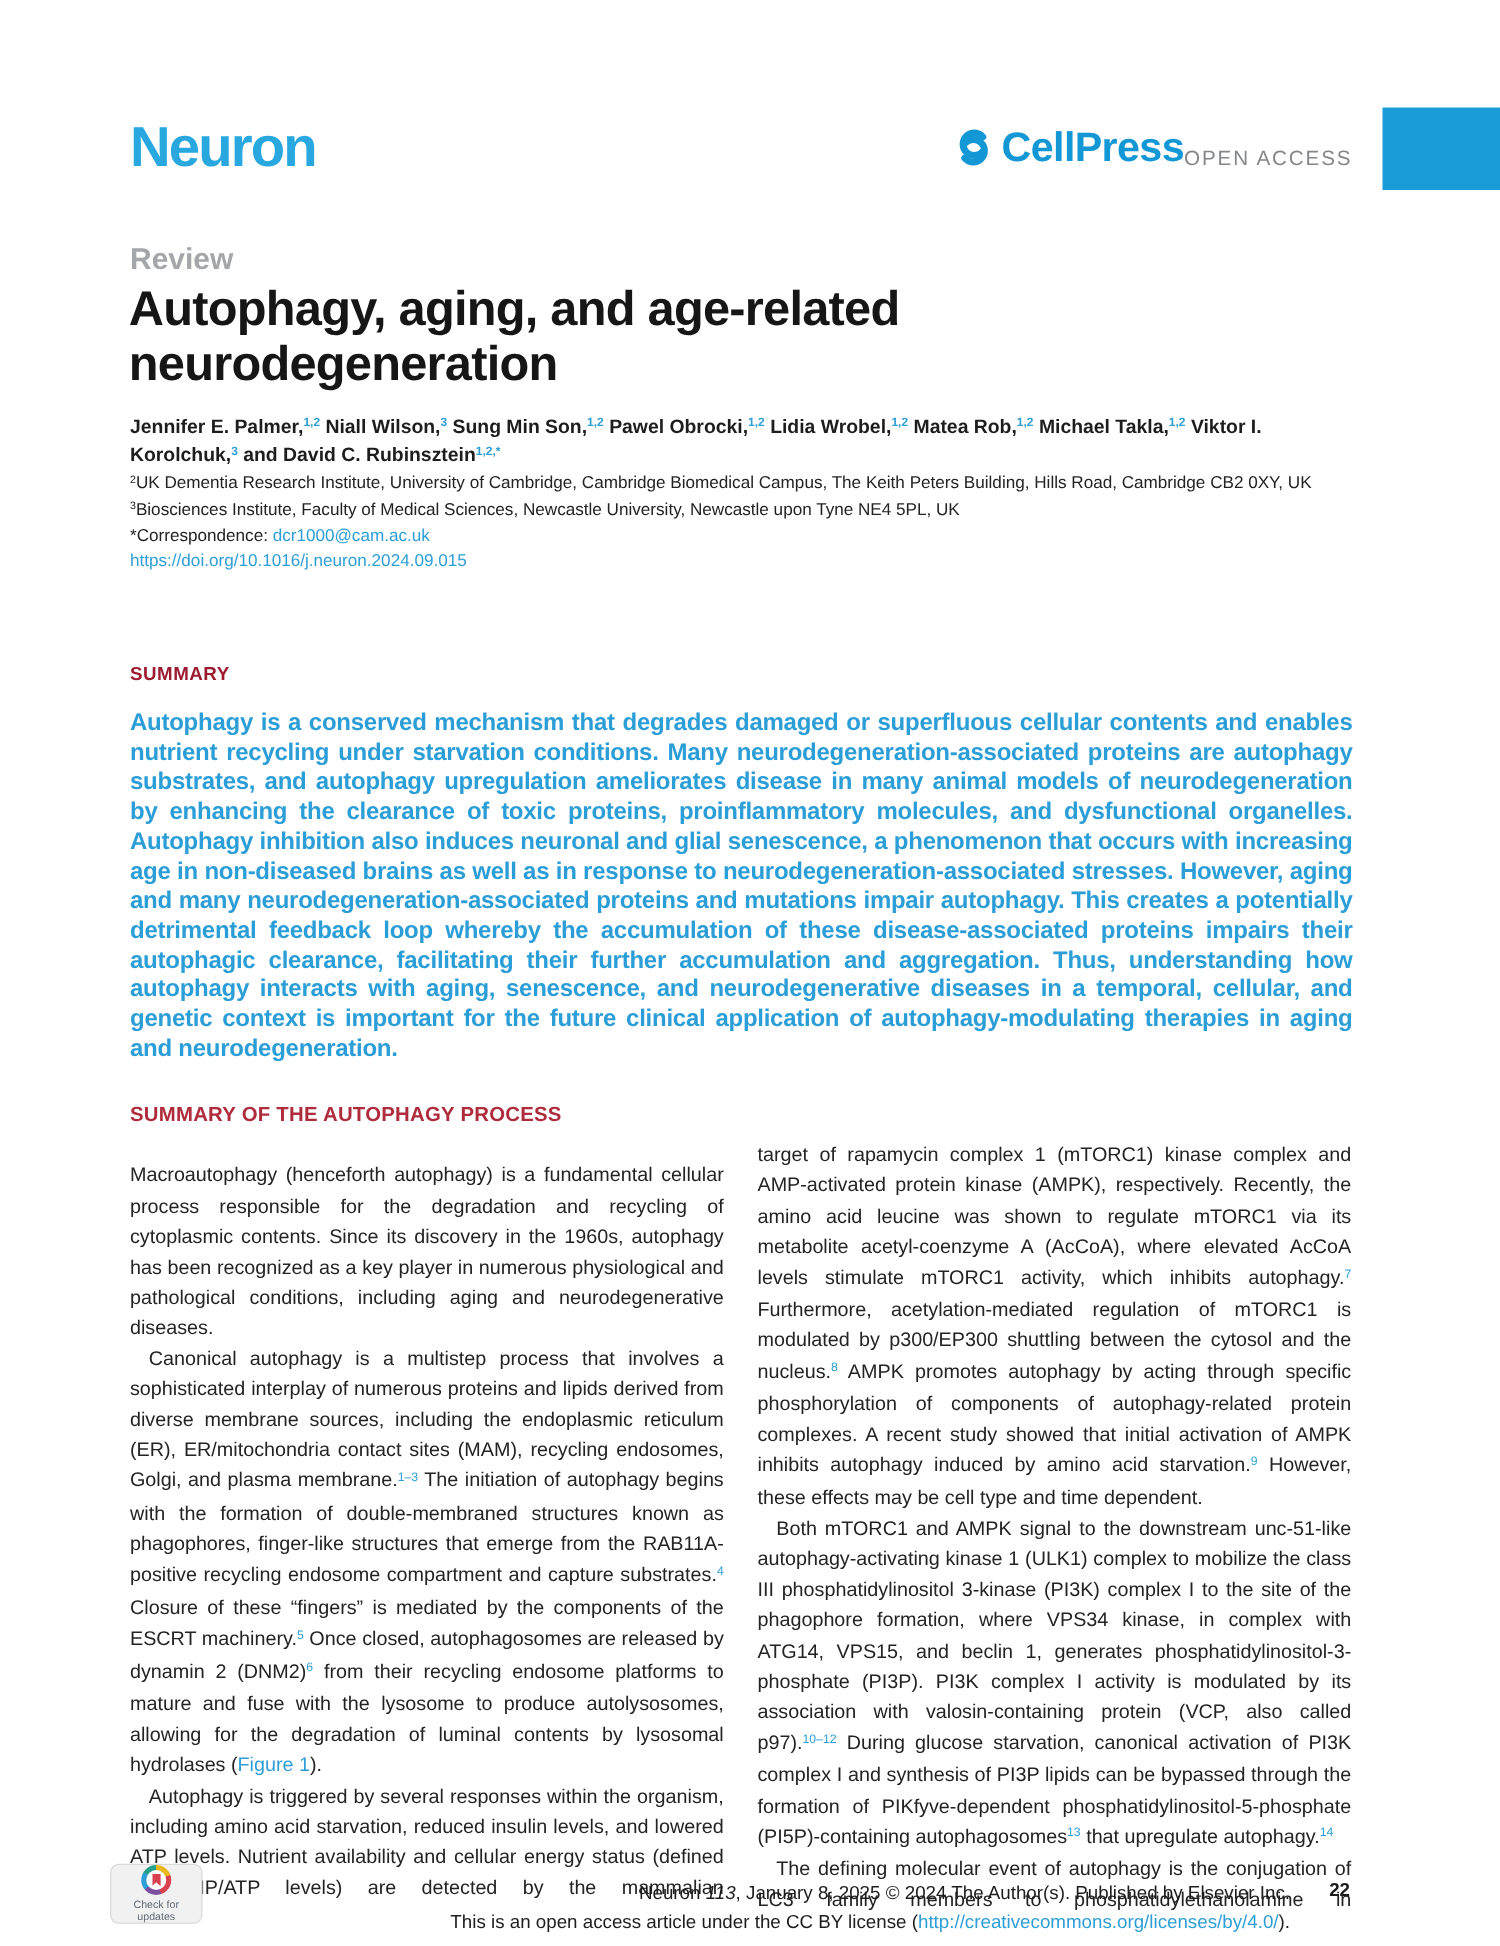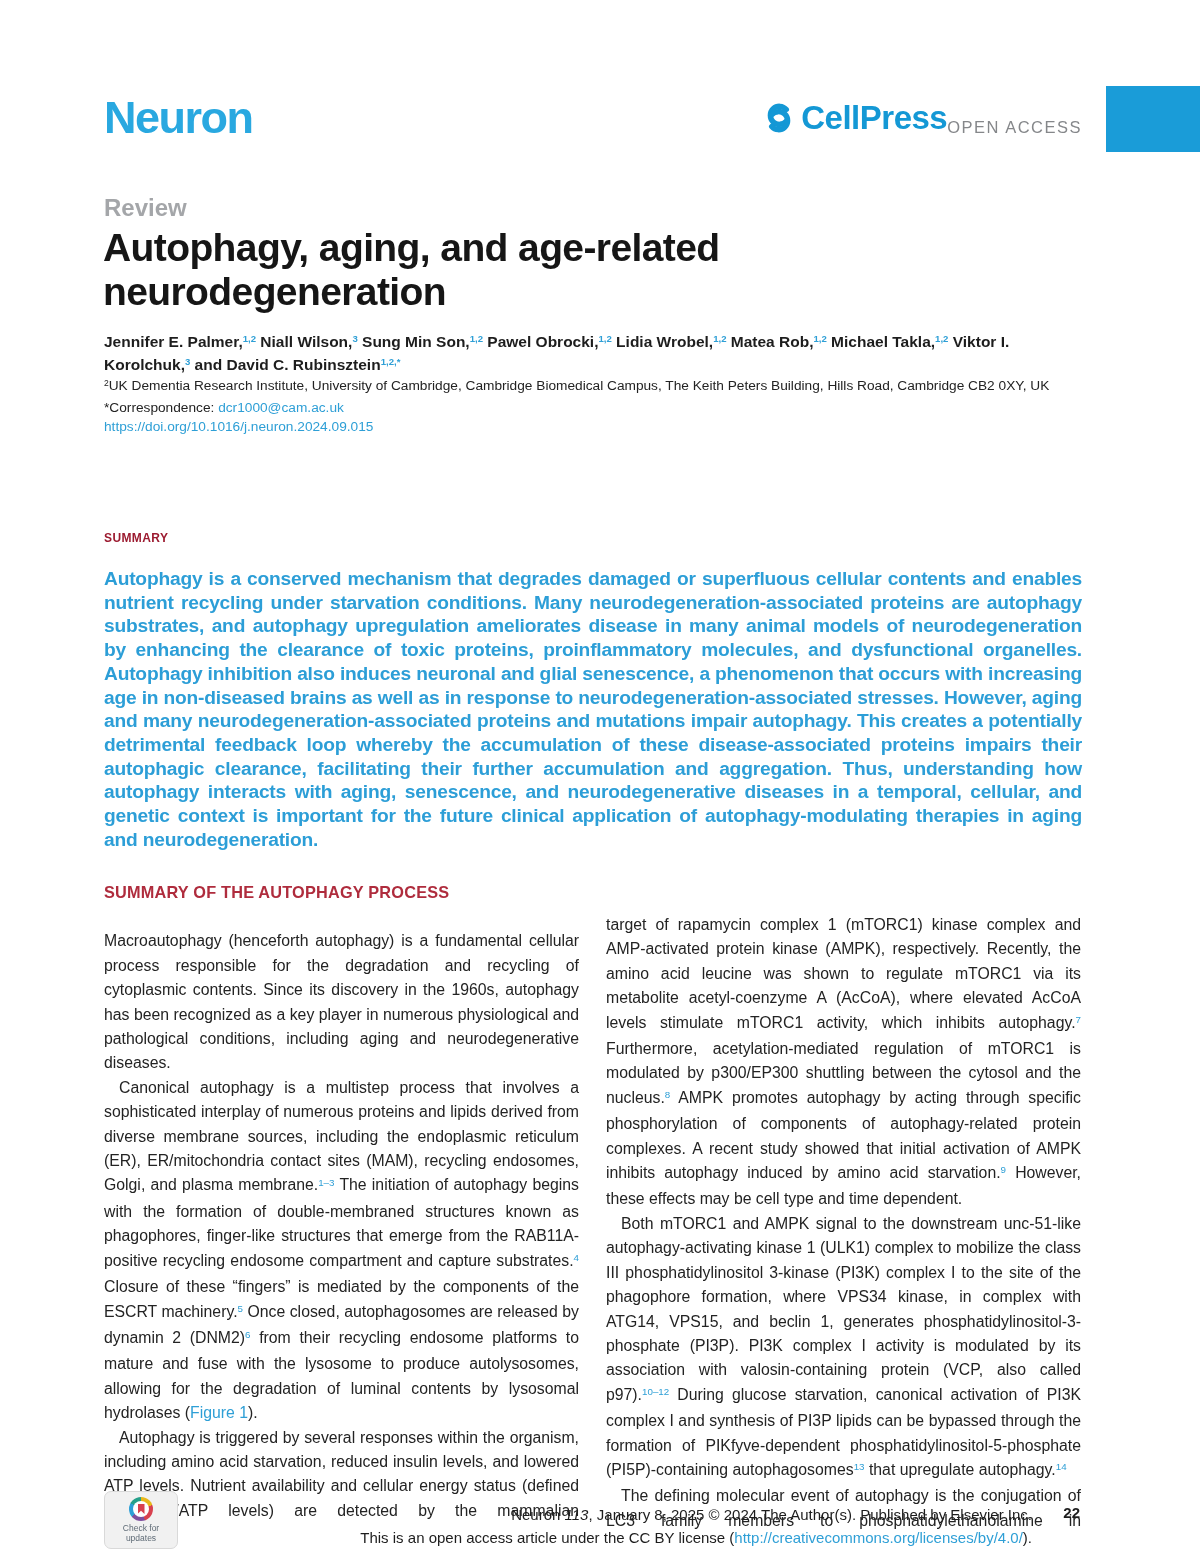--- a/index.html
+++ b/index.html
@@ -23,37 +23,37 @@
   .authors { position:absolute; left:104px; top:331px; width:980px; font-size:15.5px; font-weight:bold;
              line-height:21px; color:#1d1d1d; }
   .affils { position:absolute; left:104px; top:376px; width:980px; font-size:13.7px; line-height:19.6px; color:#232323; }
 
   .sup { font-size:62%; position:relative; top:-0.5em; color:#2E9FD6; }
   .sup-dark { font-size:62%; position:relative; top:-0.5em; color:inherit; }
   .link { color:#2E9FD6; text-decoration:none; cursor:pointer; }
   .it { font-style:italic; }
 
   
-  .summary-head { position:absolute; left:104px; top:531px; font-size:12px; font-weight:bold;
+  .summary-head { position:absolute; left:104px; top:531px; font-size:15px; font-weight:bold;
                   color:#9C1B30; letter-spacing:0.4px; }
   .summary-text { position:absolute; left:104px; top:567px; width:978px; font-size:19.2px; line-height:23.7px;
                   font-weight:bold; color:#2C9ED7; text-align:justify; letter-spacing:-0.2px; }
 
   
   .col { position:absolute; top:880px; width:475px; font-size:15.8px; line-height:24.4px;
          color:#232323; text-align:justify; }
   .col-left { left:104px; } .col-right { left:606px;margin-top:33px; }
   .sect-head { font-size:16.3px; font-weight:bold; color:#AF2C3D; letter-spacing:0.2px;
                margin-bottom:25px; text-align:left; }
   .col p { margin:0; }
   .ind { text-indent:15px; }
   .cont { text-align-last:justify; }
 
   
-  .badge { position:absolute; left:104px; top:1491px; width:74px; height:58px; background:#F1F1F1;
+  .badge { position:absolute; left:88px; top:1491px; width:74px; height:48px; background:#F1F1F1;
            border:1px solid #D9D9D9; border-radius:7px; display:flex; flex-direction:column;
            align-items:center; justify-content:center; gap:3px; cursor:pointer; }
   .badge-ring { width:24px; height:24px; border-radius:50%;
                 background:conic-gradient(#E8B71A 0 70deg,#D8414F 70deg 160deg,#7E4F9E 160deg 230deg,#2D9FD6 230deg 300deg,#25A08A 300deg 360deg);
                 display:flex; align-items:center; justify-content:center; }
   .badge-ring-inner { width:16px; height:16px; border-radius:50%; background:#fff;
                       display:flex; align-items:center; justify-content:center; }
   .bookmark { width:7px; height:10px; background:#D8414F;
               clip-path:polygon(0 0,100% 0,100% 100%,50% 68%,0 100%); }
   .badge-label { font-size:8.5px; line-height:9.5px; color:#5F6B76; text-align:center; }
@@ -86,20 +86,21 @@
   <div class="kind">Review</div>
   <div class="title">
     <span>Autophagy, aging, and age-related</span><br>
     <span>neurodegeneration</span>
   </div>
 
   <div class="authors"><span>Jennifer E. Palmer,</span><span class="sup">1,2</span><span> Niall Wilson,</span><span class="sup">3</span><span> Sung Min Son,</span><span class="sup">1,2</span><span> Pawel Obrocki,</span><span class="sup">1,2</span><span> Lidia Wrobel,</span><span class="sup">1,2</span><span> Matea Rob,</span><span class="sup">1,2</span><span> Michael Takla,</span><span class="sup">1,2</span><span> Viktor I. Korolchuk,</span><span class="sup">3</span><span> and David C. Rubinsztein</span><span class="sup">1,2,*</span></div>
 
   <div class="affils">
     <div><span class="sup-dark">2</span><span>UK Dementia Research Institute, University of Cambridge, Cambridge Biomedical Campus, The Keith Peters Building, Hills Road, Cambridge CB2 0XY, UK</span></div>
+    <div><span class="sup-dark">3</span><span>Biosciences Institute, Faculty of Medical Sciences, Newcastle University, Newcastle upon Tyne NE4 5PL, UK</span></div>
     <div><span>*Correspondence: </span><span class="link">dcr1000@cam.ac.uk</span></div>
     <div><span class="link">https://doi.org/10.1016/j.neuron.2024.09.015</span></div>
   </div>
 
   <div class="summary-head">SUMMARY</div>
   <div class="summary-text">Autophagy is a conserved mechanism that degrades damaged or superfluous cellular contents and enables nutrient recycling under starvation conditions. Many neurodegeneration-associated proteins are autophagy substrates, and autophagy upregulation ameliorates disease in many animal models of neurodegeneration by enhancing the clearance of toxic proteins, proinflammatory molecules, and dysfunctional organelles. Autophagy inhibition also induces neuronal and glial senescence, a phenomenon that occurs with increasing age in non-diseased brains as well as in response to neurodegeneration-associated stresses. However, aging and many neurodegeneration-associated proteins and mutations impair autophagy. This creates a potentially detrimental feedback loop whereby the accumulation of these disease-associated proteins impairs their autophagic clearance, facilitating their further accumulation and aggregation. Thus, understanding how autophagy interacts with aging, senescence, and neurodegenerative diseases in a temporal, cellular, and genetic context is important for the future clinical application of autophagy-modulating therapies in aging and neurodegeneration.</div>
 
   <div class="col col-left">
     <div class="sect-head">SUMMARY OF THE AUTOPHAGY PROCESS</div>
     <p><span>Macroautophagy (henceforth autophagy) is a fundamental cellular process responsible for the degradation and recycling of cytoplasmic contents. Since its discovery in the 1960s, autophagy has been recognized as a key player in numerous physiological and pathological conditions, including aging and neurodegenerative diseases.</span></p>

